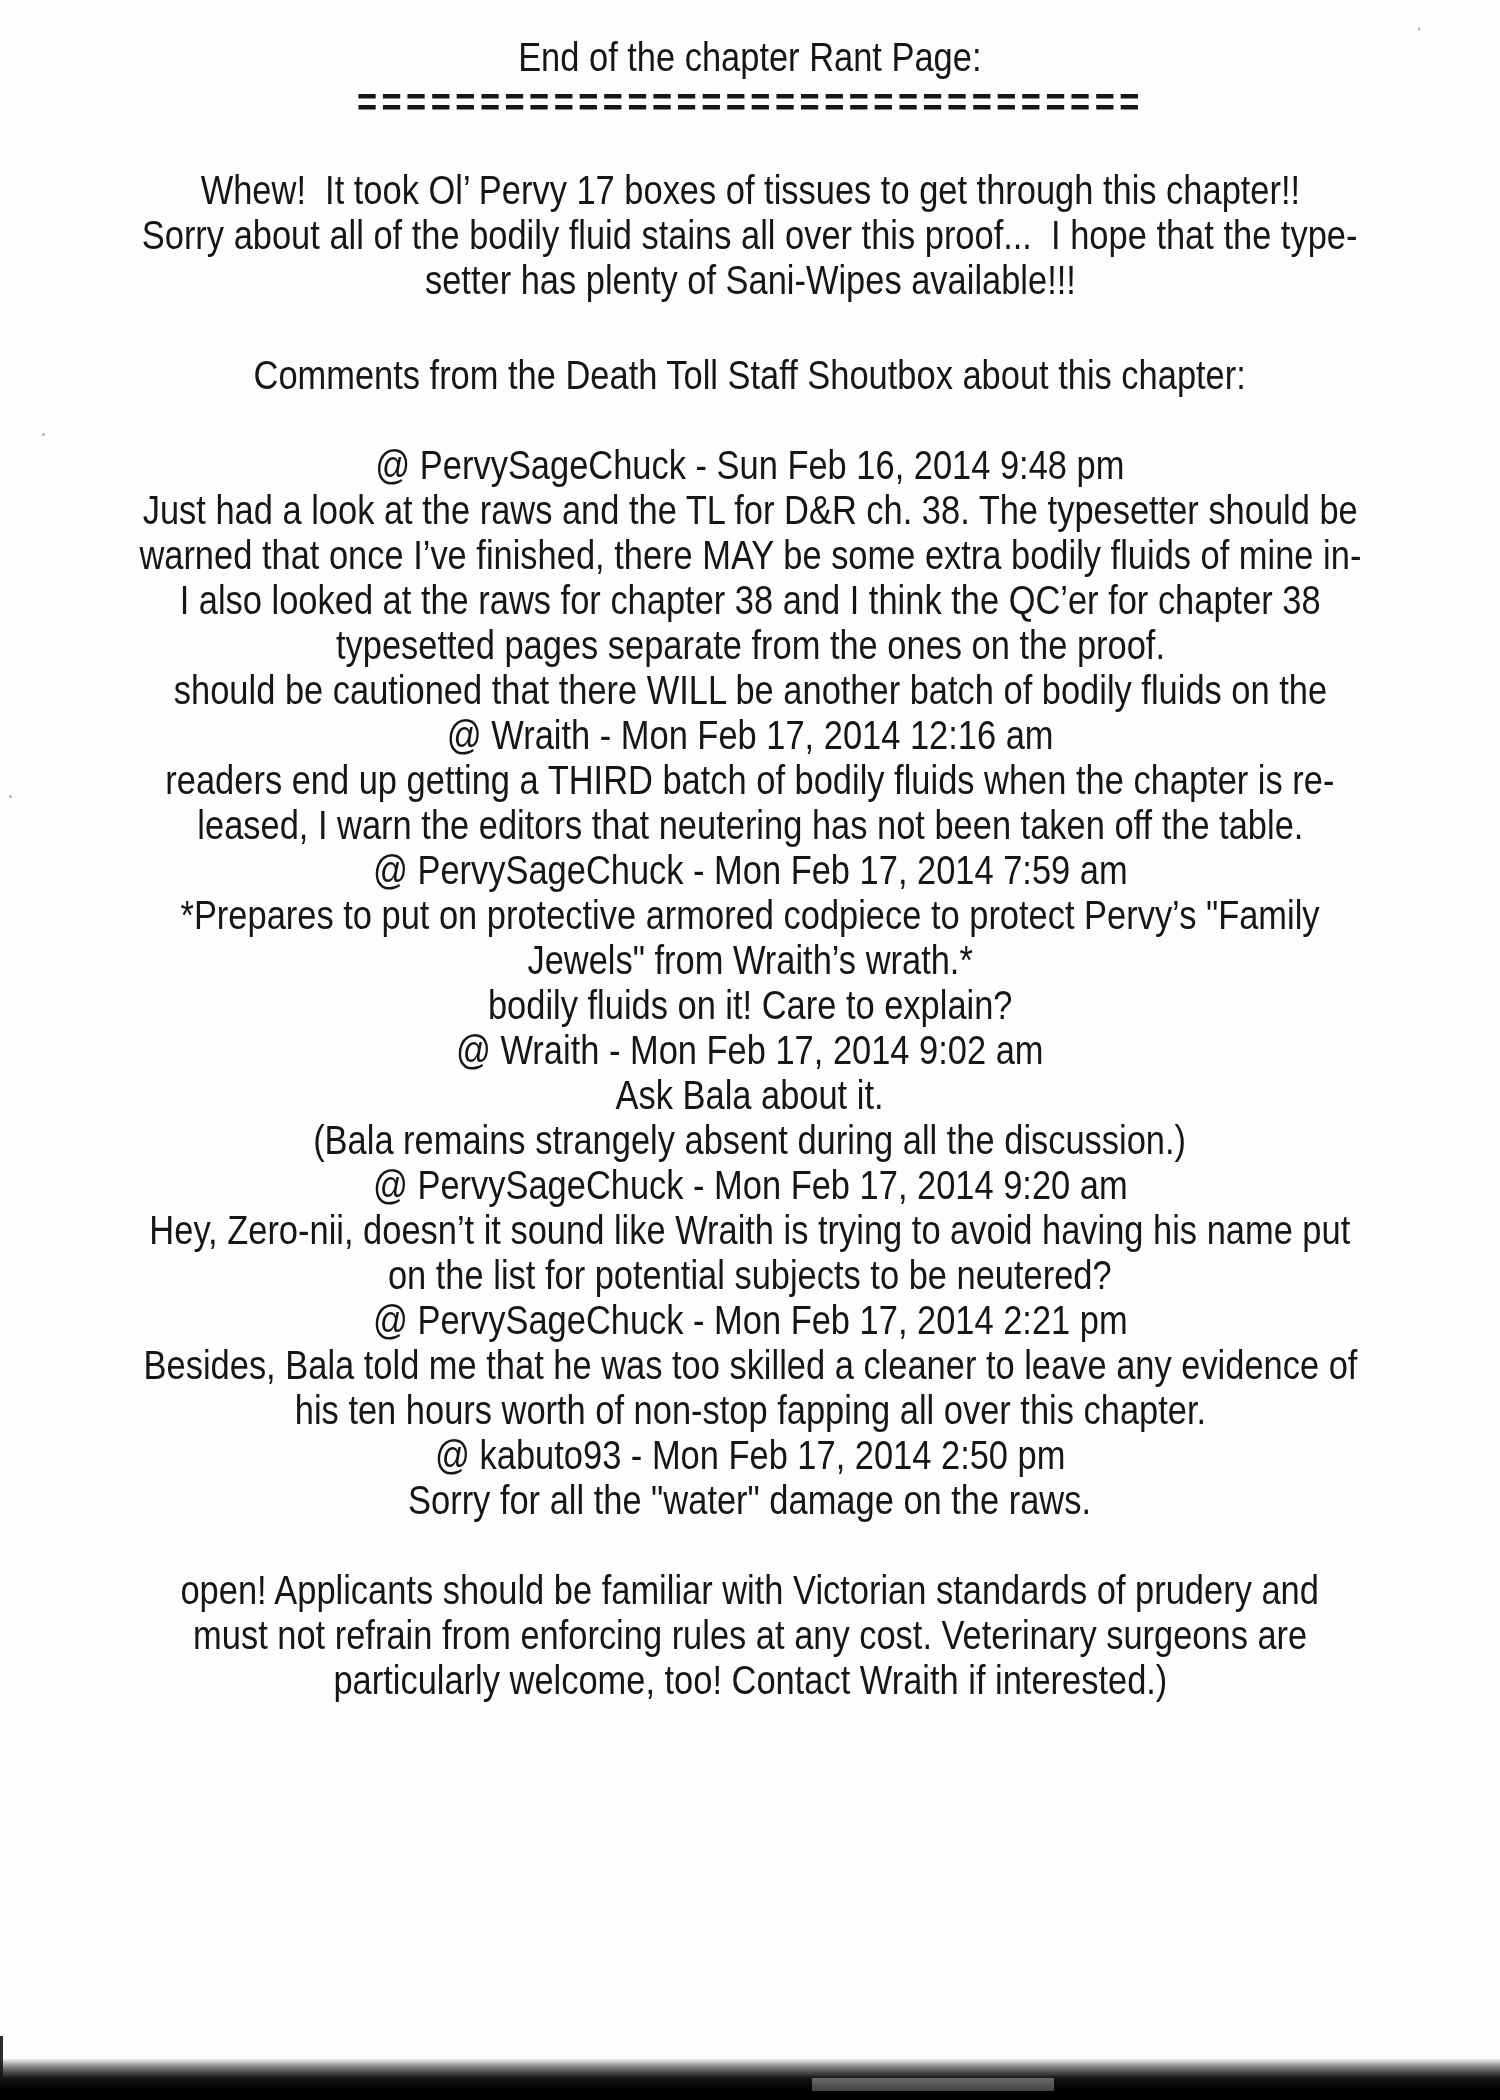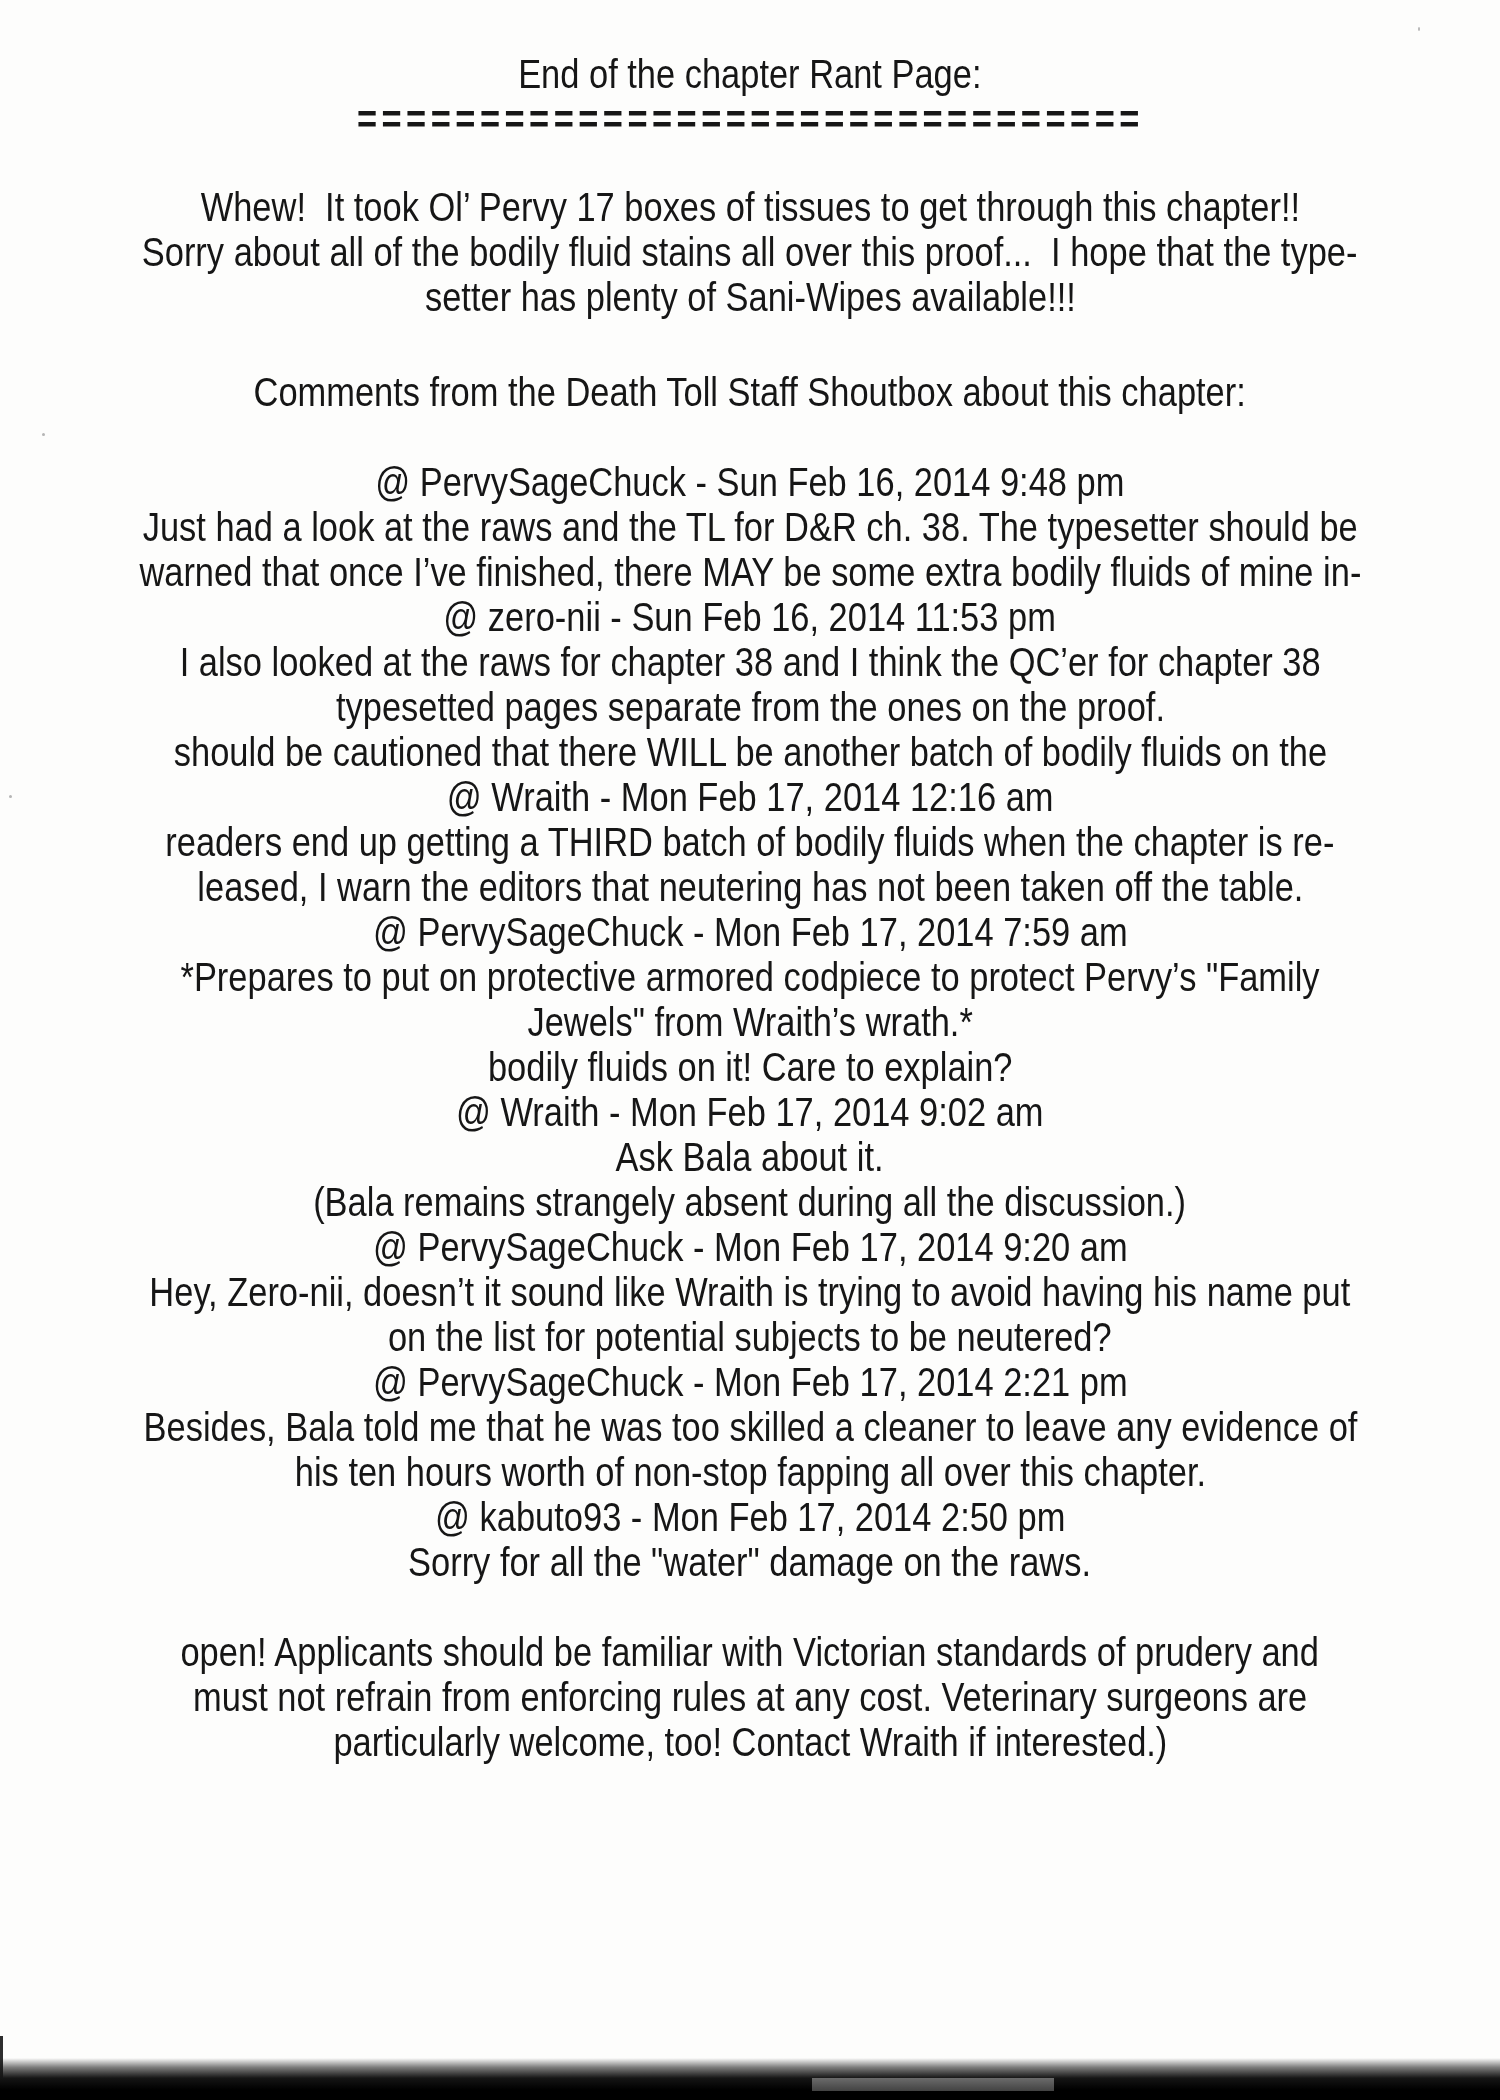--- a/index.html
+++ b/index.html
@@ -6,21 +6,21 @@
   .page {
     position: relative;
     width: 1500px;
     height: 2100px;
     margin: 0 auto;
     background: #fdfdfc;
     overflow: hidden;
     font-family: "Liberation Sans", sans-serif;
     color: #161616;
   }
-  .doc { padding-top: 18px; margin-top: 34px; }
+  .doc { padding-top: 35px; }
   .line {
     height: 45px;
     line-height: 45px;
     font-size: 41px;
     text-align: center;
     white-space: nowrap;
   }
   .line > span {
     display: inline-block;
     transform: scaleX(0.84);
@@ -101,21 +101,20 @@
     <div class="line heading">
       <span>Comments from the Death Toll Staff Shoutbox about this chapter:</span>
     </div>
 
     <div class="spacer sp45"></div>
 
     <div id="comments">
         <div class="line"><span>@ PervySageChuck - Sun Feb 16, 2014 9:48 pm</span></div>
         <div class="line"><span>Just had a look at the raws and the TL for D&amp;R ch. 38. The typesetter should be</span></div>
         <div class="line"><span>warned that once I’ve finished, there MAY be some extra bodily fluids of mine in-</span></div>
-        <div class="line"><span>@ zero-nii - Sun Feb 16, 2014 11:53 pm</span></div>
         <div class="line"><span>I also looked at the raws for chapter 38 and I think the QC’er for chapter 38</span></div>
         <div class="line"><span>typesetted pages separate from the ones on the proof.</span></div>
         <div class="line"><span>should be cautioned that there WILL be another batch of bodily fluids on the</span></div>
         <div class="line"><span>@ Wraith - Mon Feb 17, 2014 12:16 am</span></div>
         <div class="line"><span>readers end up getting a THIRD batch of bodily fluids when the chapter is re-</span></div>
         <div class="line"><span>leased, I warn the editors that neutering has not been taken off the table.</span></div>
         <div class="line"><span>@ PervySageChuck - Mon Feb 17, 2014 7:59 am</span></div>
         <div class="line"><span>*Prepares to put on protective armored codpiece to protect Pervy’s "Family</span></div>
         <div class="line"><span>Jewels" from Wraith’s wrath.*</span></div>
         <div class="line"><span>bodily fluids on it! Care to explain?</span></div>

